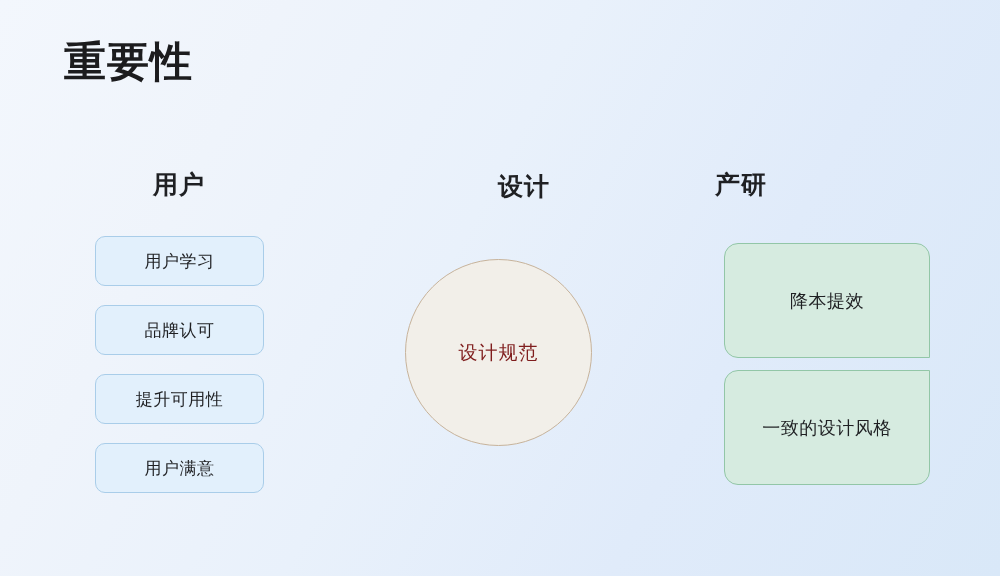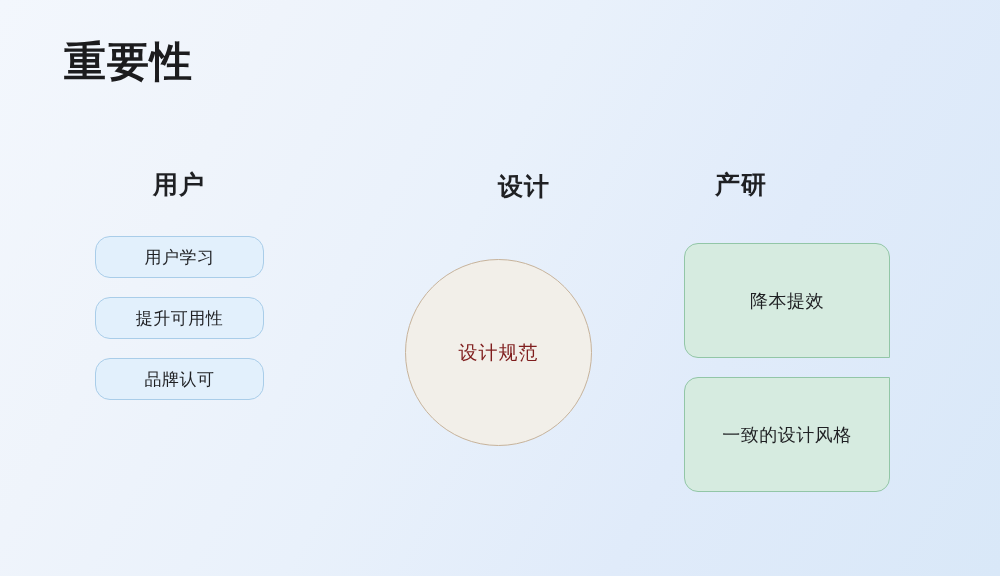--- a/index.html
+++ b/index.html
@@ -57,24 +57,24 @@
   #user-pill-list {
     position: absolute;
     left: 95px;
     top: 236px;
     width: 169px;
     display: flex;
     flex-direction: column;
     gap: 19px;
   }
   .pill {
-    height: 42px;
+    height: 50px;
     box-sizing: border-box;
     border: 1px solid #a9cde9;
-    border-radius: 15px;
+    border-radius: 10px;
     background: #e2f0fc;
     display: flex;
     align-items: center;
     justify-content: center;
     font-size: 17px;
     color: #1f2023;
     letter-spacing: 0.5px;
     white-space: nowrap;
   }
 
@@ -94,21 +94,21 @@
     justify-content: center;
     font-size: 19px;
     color: #7f1d1d;
     letter-spacing: 1px;
     white-space: nowrap;
   }
 
   
   #rd-card-list {
     position: absolute;
-    left: 684px;
+    left: 724px;
     top: 243px;
     width: 206px;
     display: flex;
     flex-direction: column;
     gap: 12px;
   }
   .rd-card {
     height: 115px;
     box-sizing: border-box;
     border: 1px solid #92c6a7;
@@ -119,36 +119,36 @@
     font-size: 18px;
     color: #1f2023;
     letter-spacing: 0.5px;
     white-space: nowrap;
   }
   .rd-card.card-top {
     border-radius: 14px 14px 0 14px;
   }
   .rd-card.card-bottom {
     border-radius: 14px 0 14px 14px;
-    margin-top: 7px;
   }
 </style>
 </head>
 <body>
 
 <div id="slide">
 
   <div id="slide-title">重要性</div>
 
   <div id="heading-user" class="col-heading">用户</div>
 
   <div id="user-pill-list">
     <div class="pill">用户学习</div>
+    <div class="pill">品牌认可</div>
     <div class="pill">提升可用性</div>
-    <div class="pill">品牌认可</div>
+    <div class="pill">用户满意</div>
   </div>
 
   <div id="heading-design" class="col-heading">设计</div>
 
   <div id="design-circle">设计规范</div>
 
   <div id="heading-rd" class="col-heading">产研</div>
 
   <div id="rd-card-list">
     <div class="rd-card card-top">降本提效</div>

